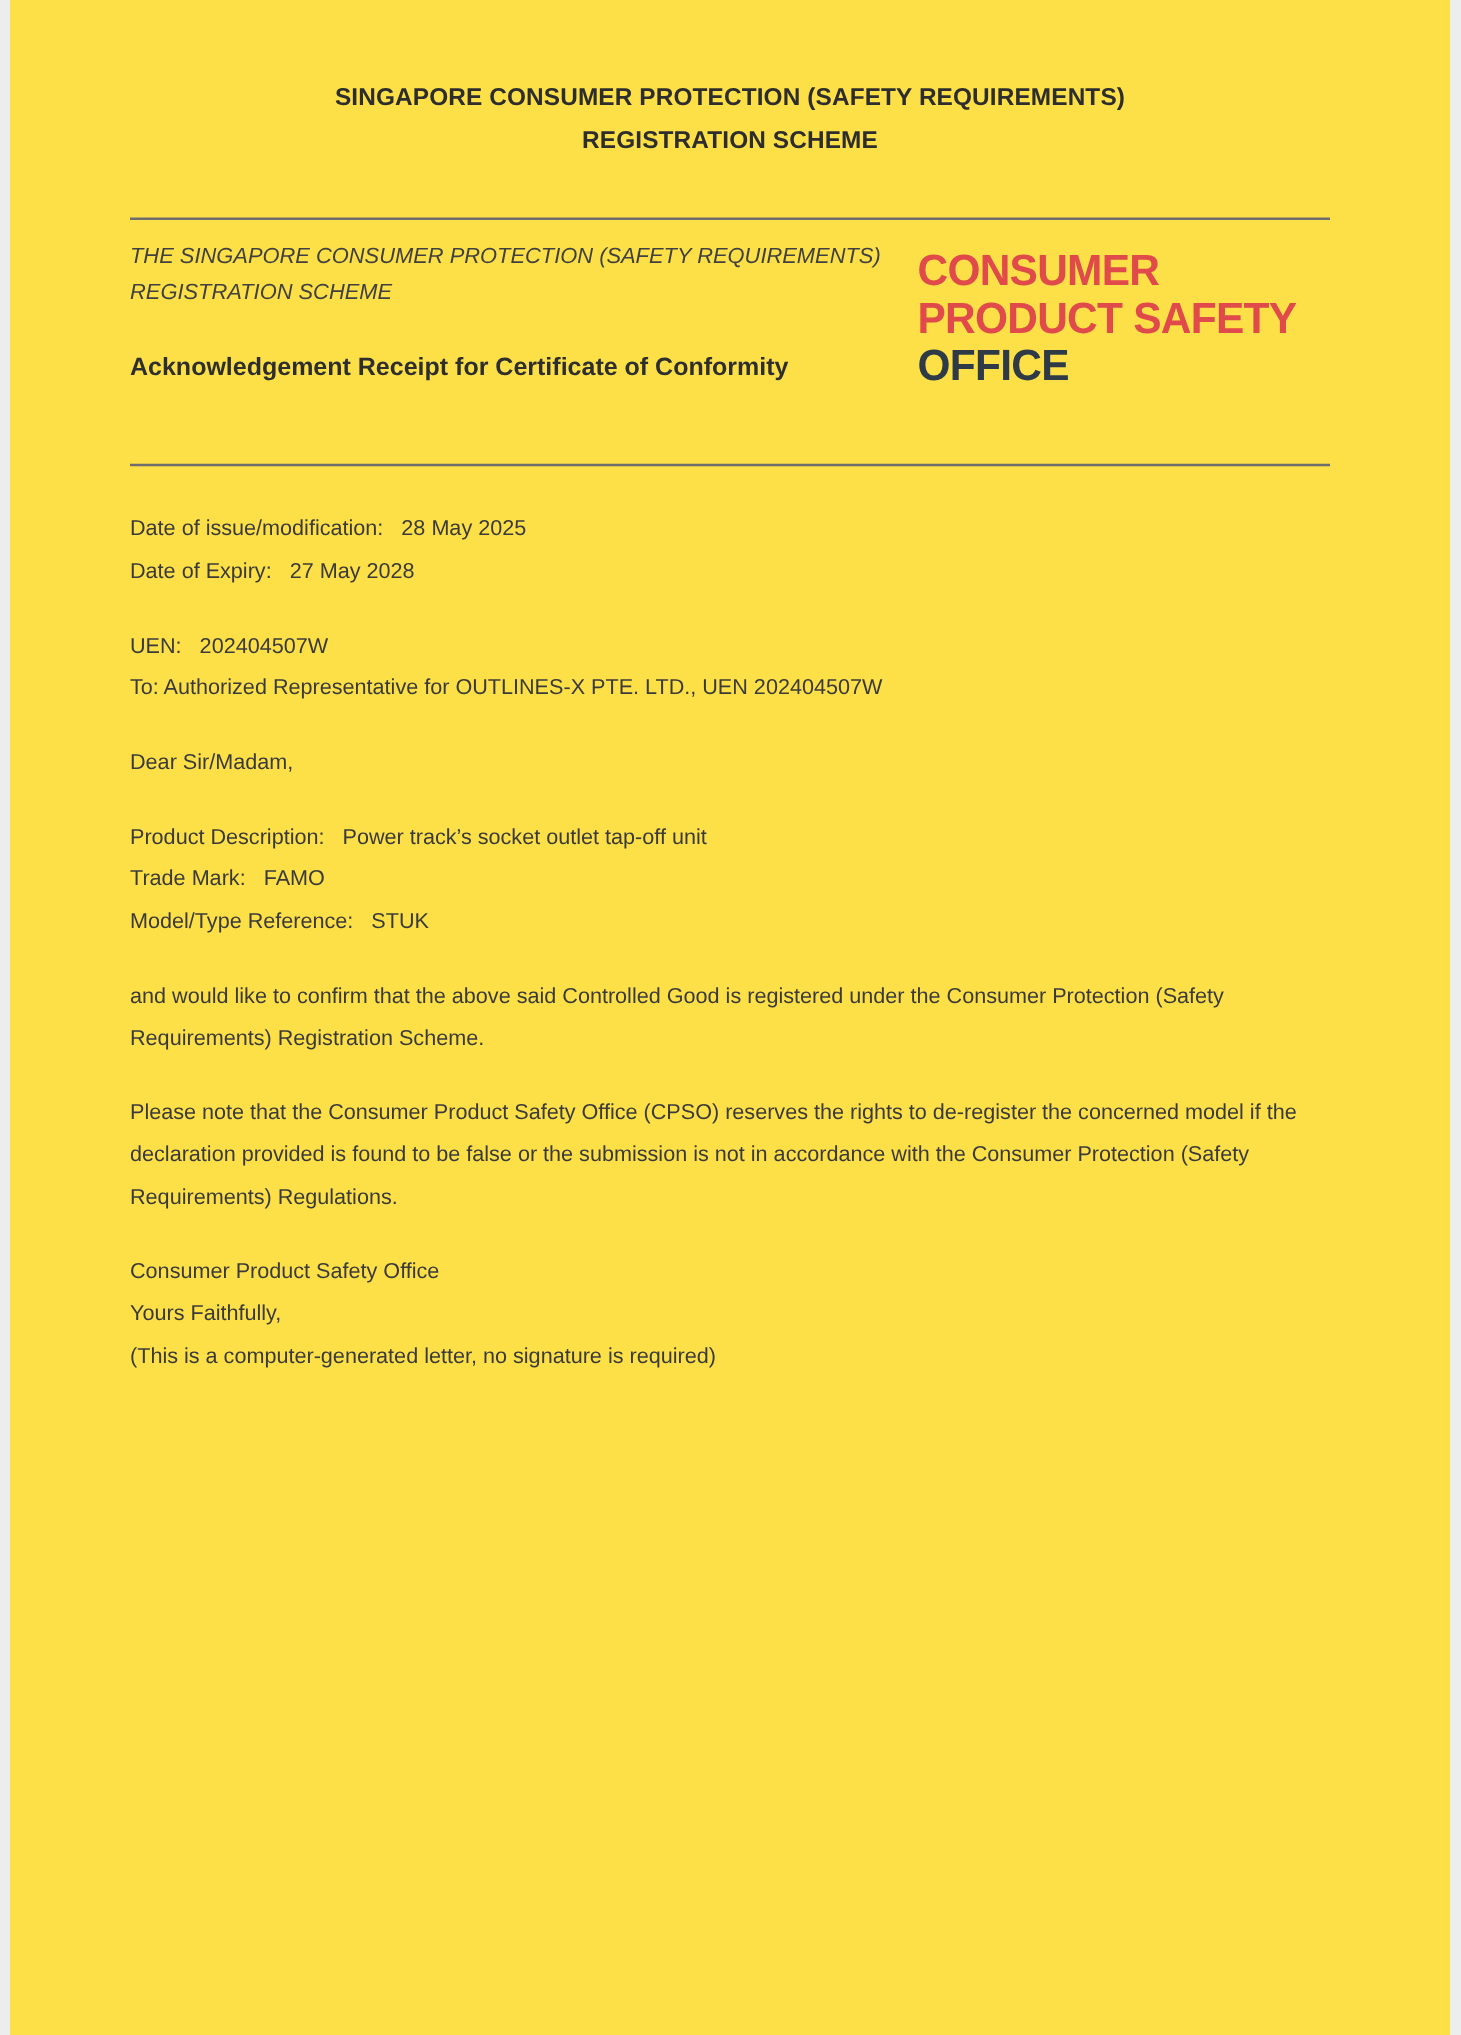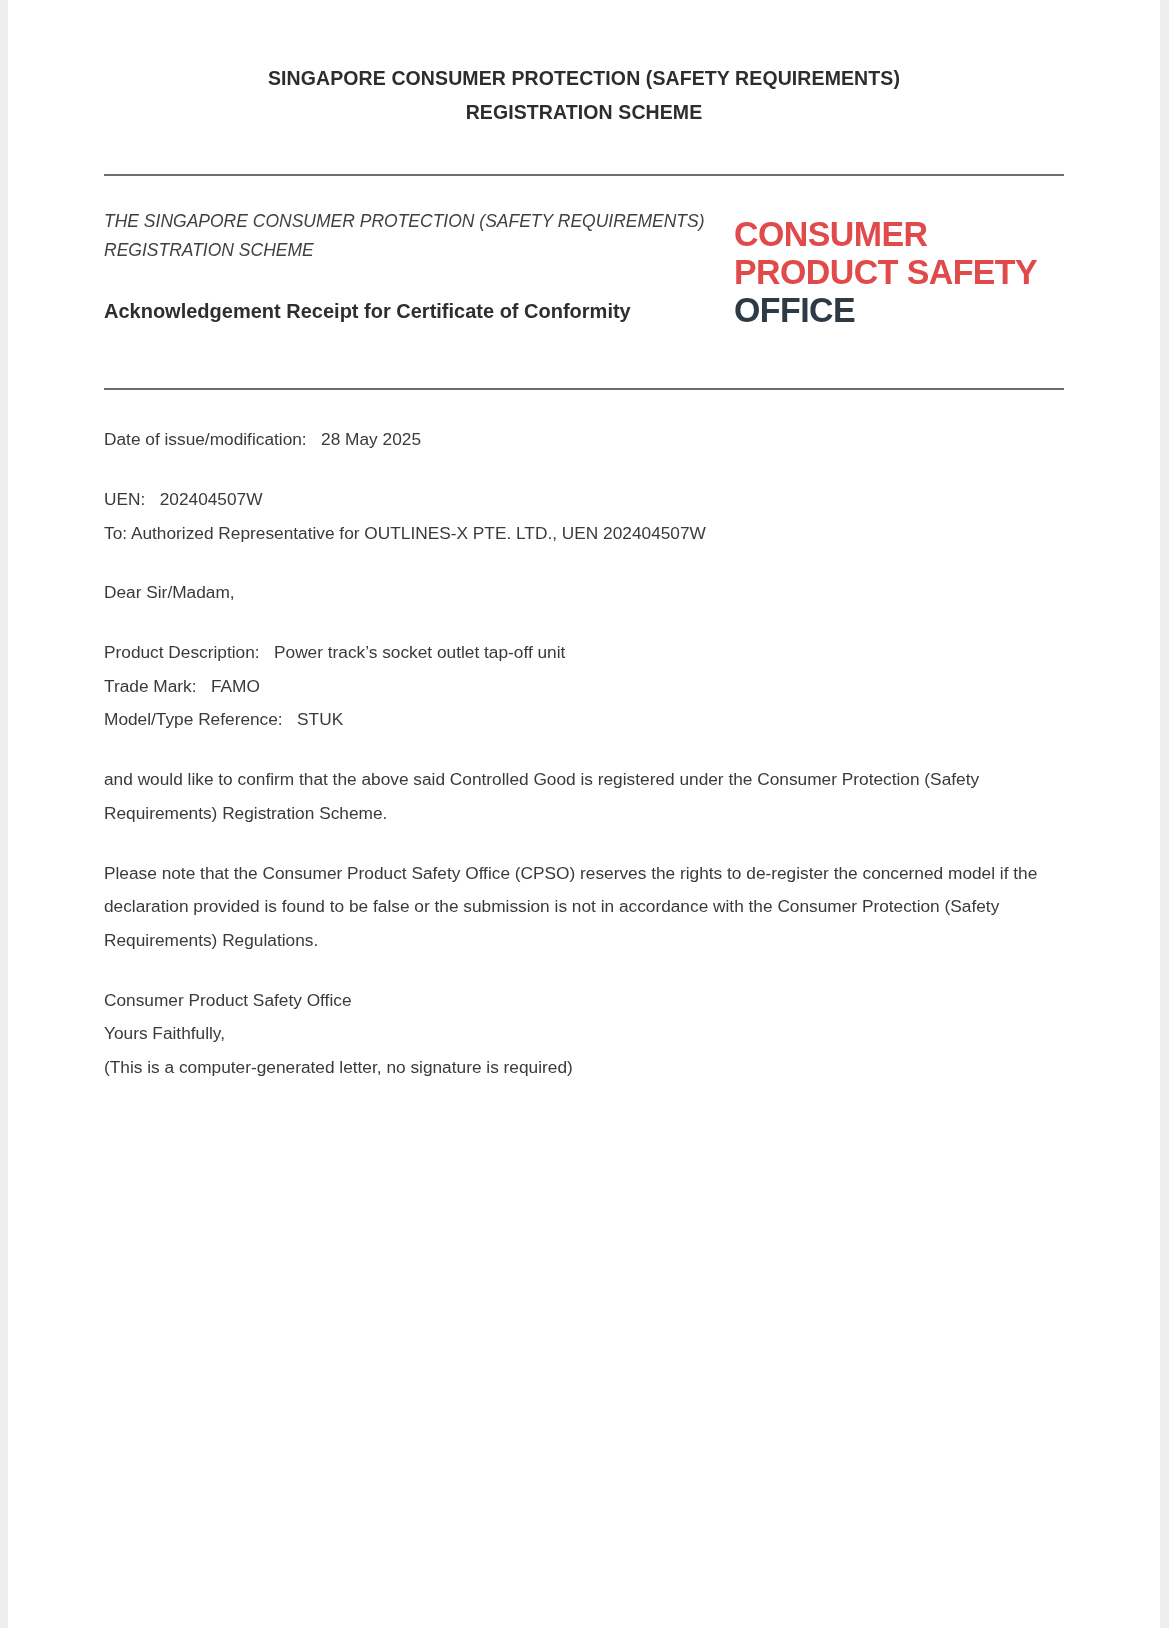--- a/index.html
+++ b/index.html
@@ -13,21 +13,21 @@
     background: #eceded;
     font-family: "Liberation Sans", sans-serif;
     overflow: hidden;
   }
   .page {
     position: absolute;
     left: 8px;
     top: 0;
     width: 1152px;
     height: 1628px;
-    background: #ffffff;
+    background: #fde047;
     box-shadow: 0 0 0 0 transparent;
   }
   .page-inner {
     position: relative;
     margin: 0 auto;
     width: 960px;
     padding-top: 62px;
   }
 
   
@@ -52,21 +52,21 @@
   .rule-top { margin-top: 45px; }
   .rule-bottom { margin-top: 33px; }
 
   
   .header-band {
     position: relative;
     display: flex;
     justify-content: space-between;
     align-items: flex-start;
     min-height: 148px;
-    padding-top: 31px;
+    padding-top: 14px;
   }
   .header-left { width: 620px; }
   .scheme-italic {
     font-style: italic;
     font-size: 17.5px;
     line-height: 1.68;
     color: #404040;
   }
   .scheme-italic .s-line { display: block; }
   .ack-line {
@@ -139,20 +139,21 @@
         <span class="logo-line logo-line-2" style="color: rgb(224, 74, 74);">PRODUCT SAFETY</span>
         <span class="logo-line logo-line-3" style="color: rgb(46, 59, 71);">OFFICE</span>
       </div>
     </div>
 
     <hr class="rule rule-bottom">
 
     <div class="body-wrap">
 
       <span class="line label-val">Date of issue/modification:   28 May 2025</span>
+      <span class="line label-val">Date of Expiry:   27 May 2028</span>
 
       <div class="spacer-sm"></div>
 
       <span class="line label-val">UEN:   202404507W</span>
       <span class="line">To: Authorized Representative for OUTLINES-X PTE. LTD., UEN 202404507W</span>
 
       <div class="spacer-sm"></div>
 
       <span class="line">Dear Sir/Madam,</span>
 

